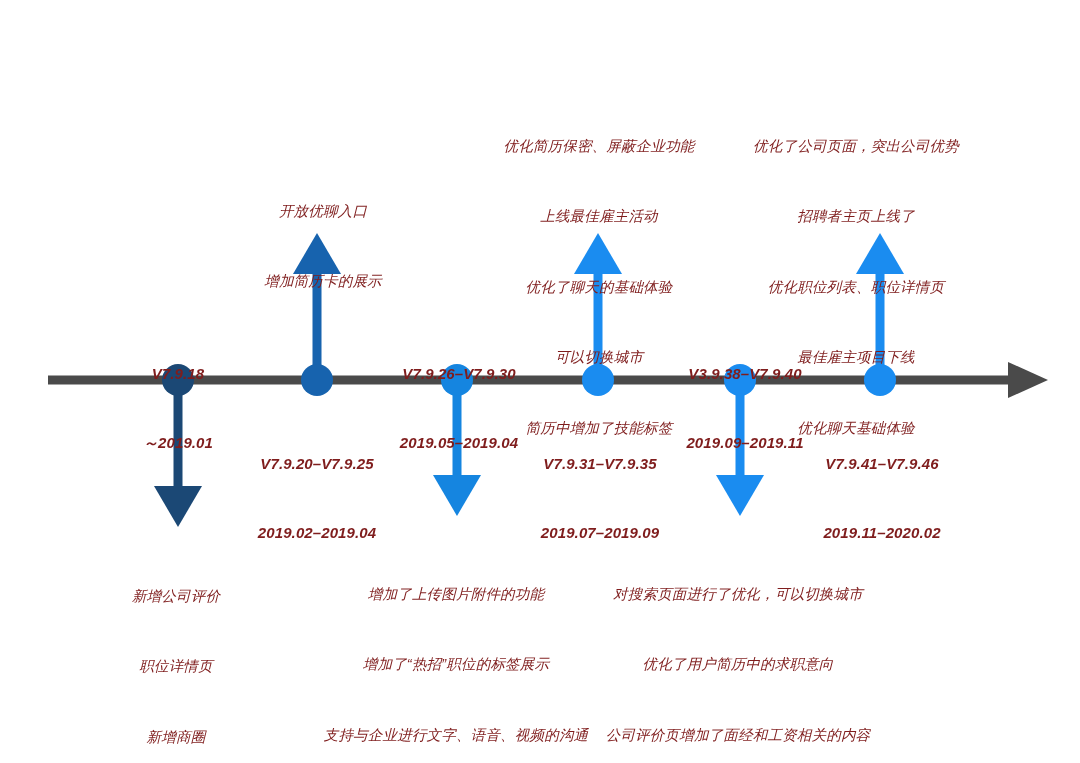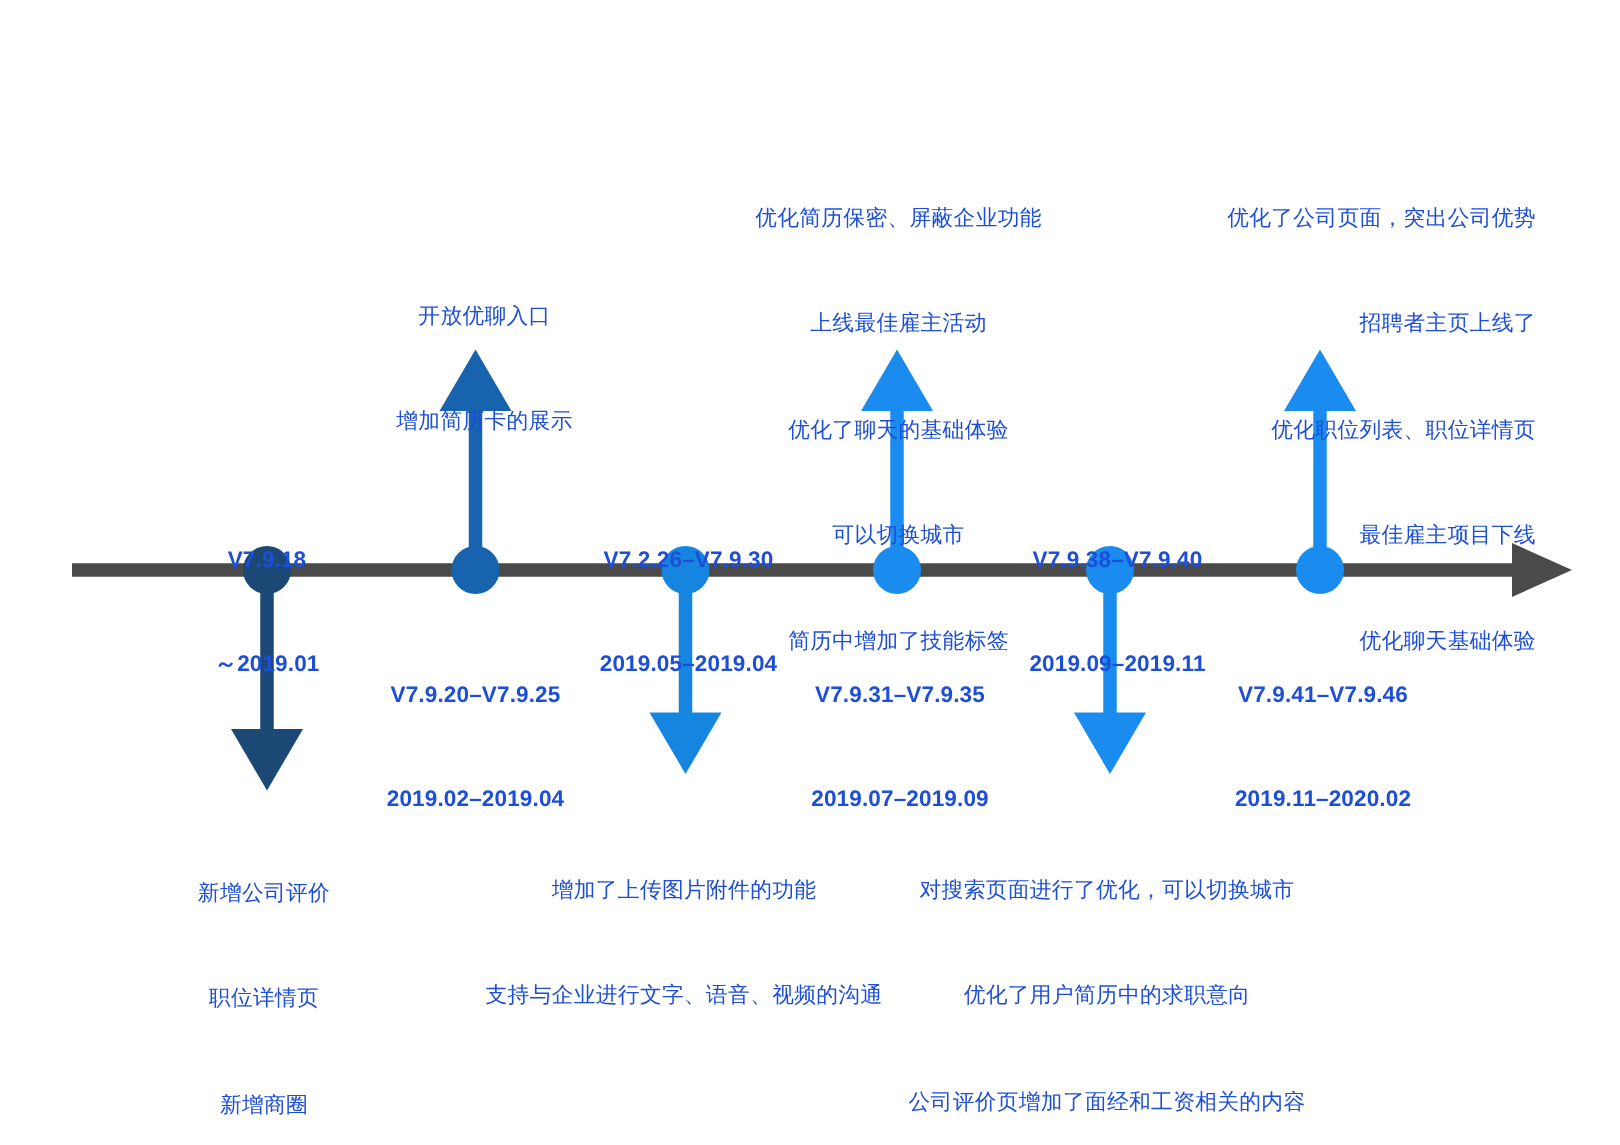--- a/index.html
+++ b/index.html
@@ -19,21 +19,22 @@
     position: absolute;
     left: 0; top: 0;
     width: 1080px;
     height: 763px;
   }
   .txt {
     position: absolute;
     white-space: pre;
     line-height: 1.62;
     text-align: center;
-    color: #1d4ed8;
+    color: #7f1d1d;
+    font-style: italic;
   }
   .desc {
     font-size: 14.5px;
     letter-spacing: 0.2px;
   }
   .ver {
     font-size: 15px;
     font-weight: 700;
     letter-spacing: 0.1px;
     line-height: 1.55;
@@ -101,58 +102,59 @@
 <div class="txt ver ctr" style="left:317px; top:405px;">
   <div>V7.9.20–V7.9.25</div>
   <div>2019.02–2019.04</div>
 </div>
 <div class="txt desc ctr" style="left:323px; top:153px;">
   <div>开放优聊入口</div>
   <div>增加简历卡的展示</div>
 </div>
 
 <div class="txt ver ctr" style="left:459px; top:315px;">
-  <div>V7.2.26–V7.9.30</div>
+  <div>V7.9.26–V7.9.30</div>
   <div>2019.05–2019.04</div>
 </div>
 <div class="txt desc ctr" style="left:456px; top:536px;">
   <div>增加了上传图片附件的功能</div>
+  <div>增加了“热招”职位的标签展示</div>
   <div>支持与企业进行文字、语音、视频的沟通</div>
   
   
   
 </div>
 
 <div class="txt ver ctr" style="left:600px; top:405px;">
   <div>V7.9.31–V7.9.35</div>
   <div>2019.07–2019.09</div>
 </div>
 <div class="txt desc ctr" style="left:599px; top:88px;">
   <div>优化简历保密、屏蔽企业功能</div>
   <div>上线最佳雇主活动</div>
   <div>优化了聊天的基础体验</div>
   <div>可以切换城市</div>
   <div>简历中增加了技能标签</div>
 </div>
 
 <div class="txt ver ctr" style="left:745px; top:315px;">
-  <div>V7.9.38–V7.9.40</div>
+  <div>V3.9.38–V7.9.40</div>
   <div>2019.09–2019.11</div>
 </div>
 <div class="txt desc ctr" style="left:738px; top:536px;">
   <div>对搜索页面进行了优化，可以切换城市</div>
   <div>优化了用户简历中的求职意向</div>
   <div>公司评价页增加了面经和工资相关的内容</div>
   
   
 </div>
 
 <div class="txt ver ctr" style="left:882px; top:405px;">
   <div>V7.9.41–V7.9.46</div>
   <div>2019.11–2020.02</div>
 </div>
-<div class="txt desc ctr" style="left:921px; top:88px;text-align:right;">
+<div class="txt desc ctr" style="left:856px; top:88px;">
   <div>优化了公司页面，突出公司优势</div>
   <div>招聘者主页上线了</div>
   <div>优化职位列表、职位详情页</div>
   <div>最佳雇主项目下线</div>
   <div>优化聊天基础体验</div>
 </div>
 
 </body></html>

